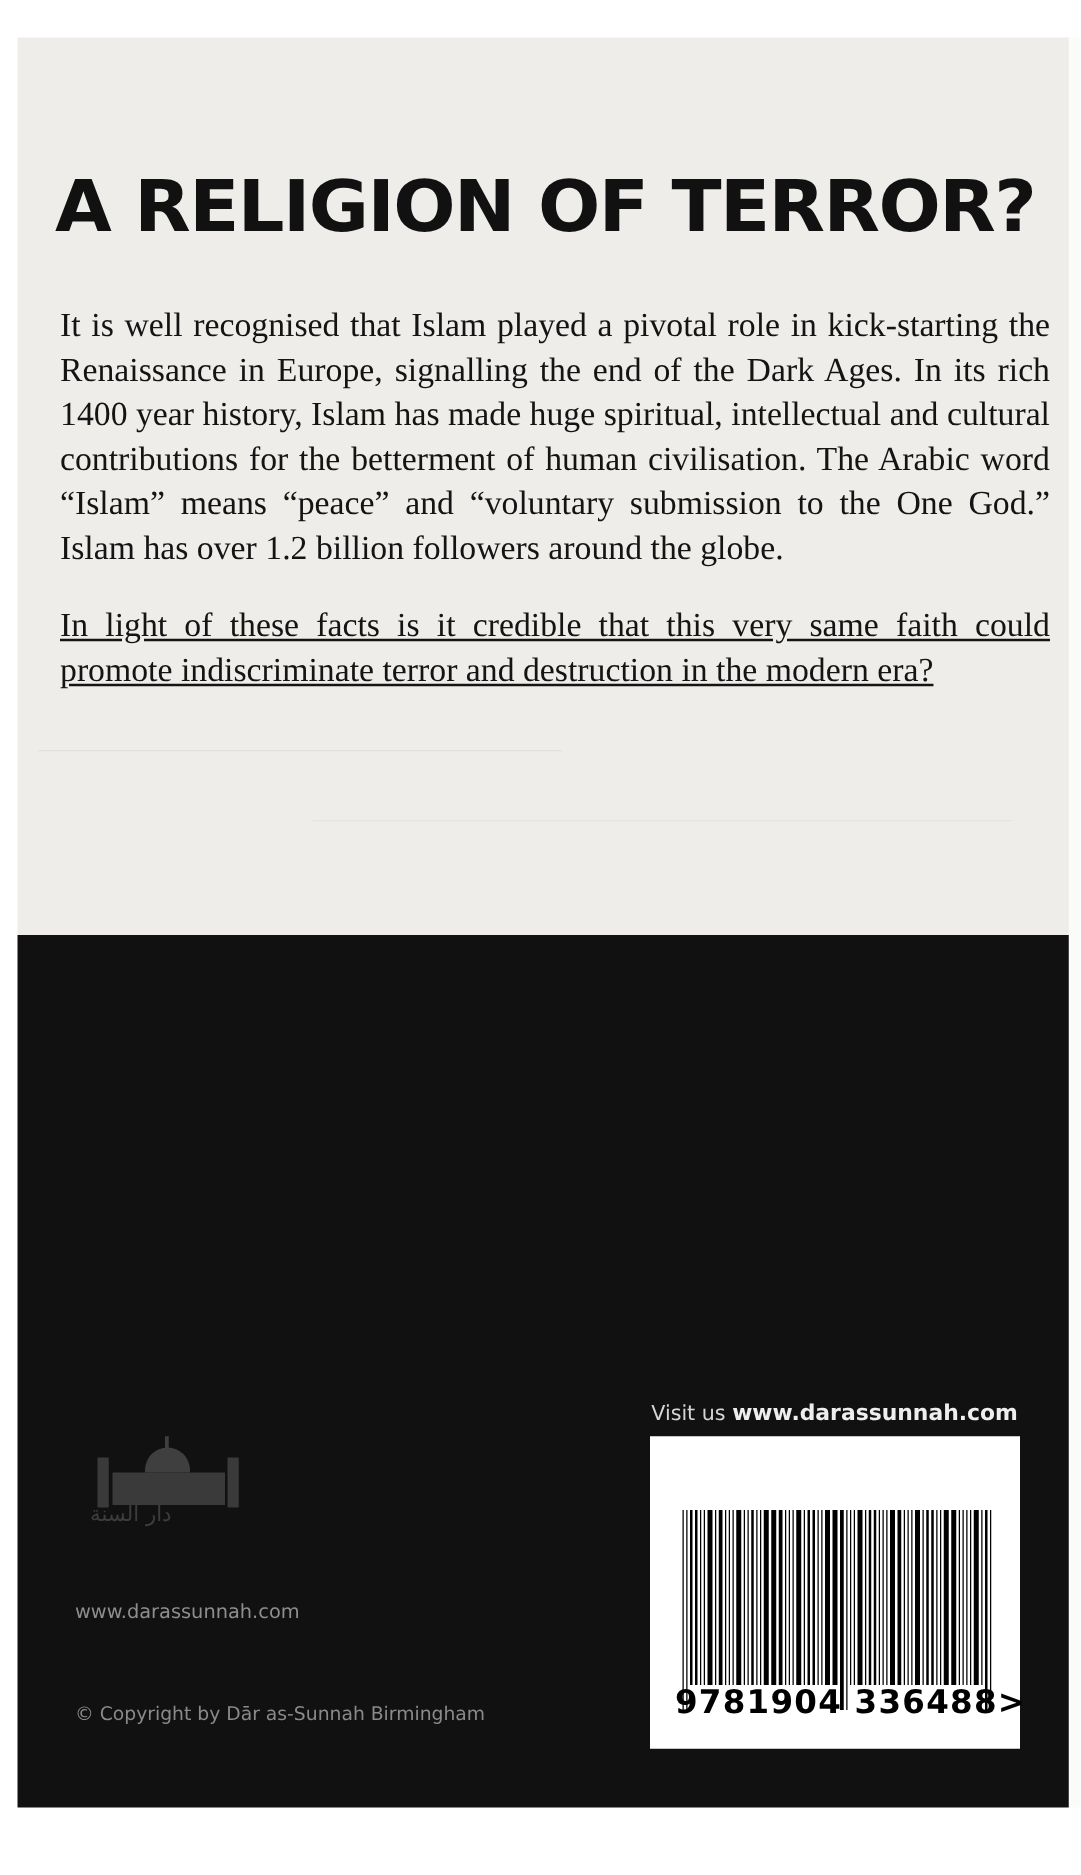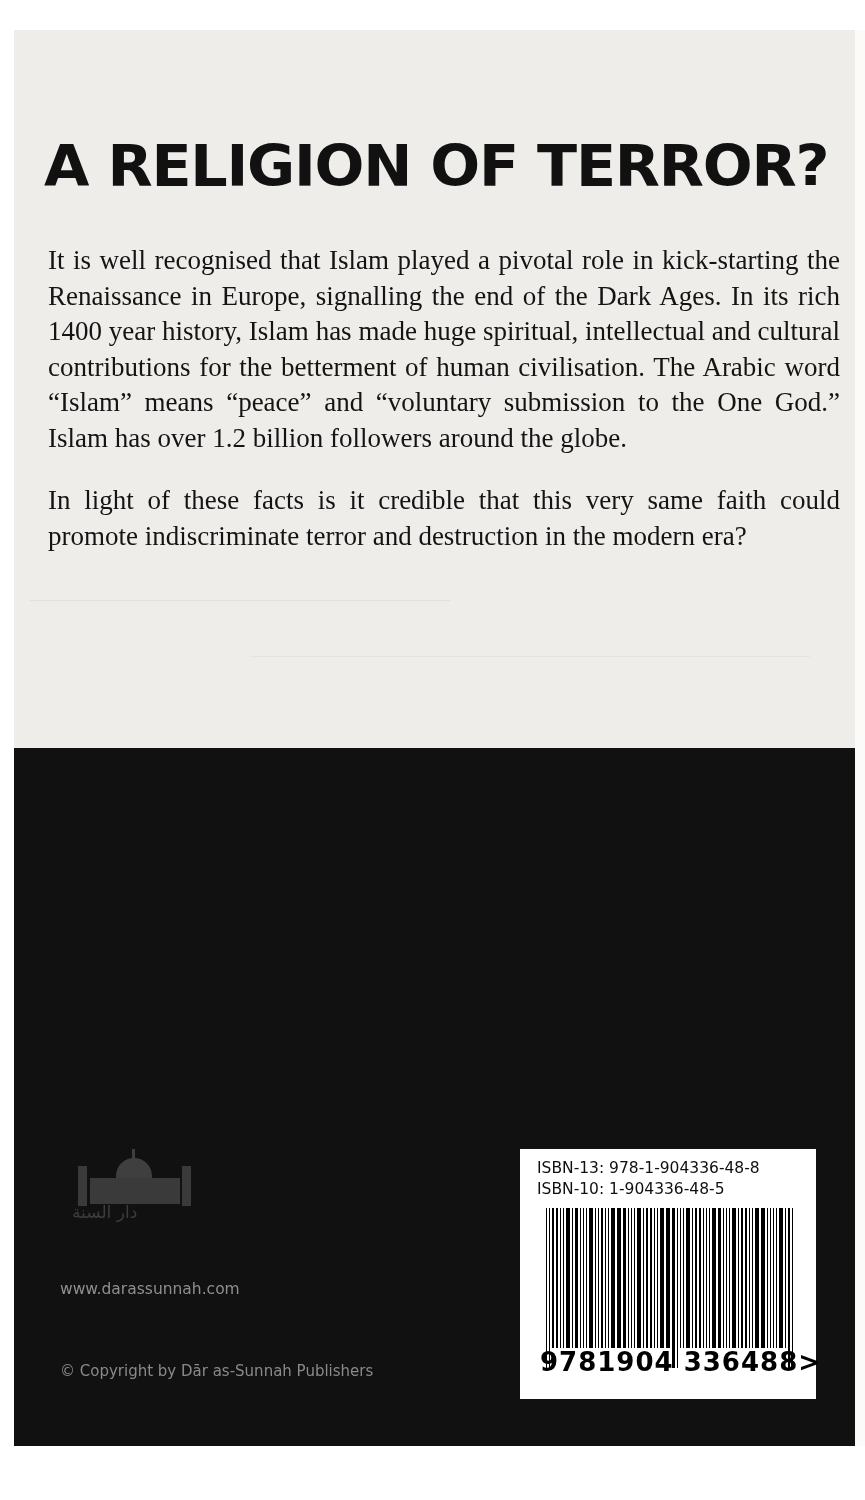--- a/index.html
+++ b/index.html
@@ -105,20 +105,21 @@
     font-size: 27px;
     line-height: 35.5px;
     color: #141414;
     text-align: justify;
   }
   .blurb p {
     margin: 0 0 27px 0;
   }
   .blurb p:last-child {
     margin-bottom: 16px;
+    text-decoration: underline;
   }
 
   
   .bottom-panel {
     position: absolute;
     left: 0;
     top: 748px;
     width: 865px;
     height: 752px;
     background: #111111;
@@ -328,28 +329,28 @@
     <div class="minaret-l"></div>
     <div class="minaret-r"></div>
     <div class="arabic">دار السنة</div>
   </div>
 
 
   <div class="publisher-address">
     <div>www.darassunnah.com</div>
   </div>
 
-  <div class="copyright">© Copyright by Dār as-Sunnah Publishers</div>
-
+  <div class="copyright">© Copyright by Dār as-Sunnah Birmingham</div>
+
+  <div class="visit-us">
+    <span>Visit us</span>
+    <span class="site">www.darassunnah.com</span>
+  </div>
 
   <div class="barcode-box">
-    <div class="isbn-lines">
-      <div>ISBN-13: 978-1-904336-48-8</div>
-      <div>ISBN-10: 1-904336-48-5</div>
-    </div>
     <div class="barcode-bars">
         <i style="width: 1px; height: 160px;"></i>
         <i style="width: 1px; height: 160px;"></i>
         <i style="width: 2px;"></i>
         <i style="width: 2px;"></i>
         <i style="width: 1px;"></i>
         <i style="width: 1px;"></i>
         <i style="width: 4px;"></i>
         <i style="width: 1px;"></i>
         <i style="width: 3px;"></i>

